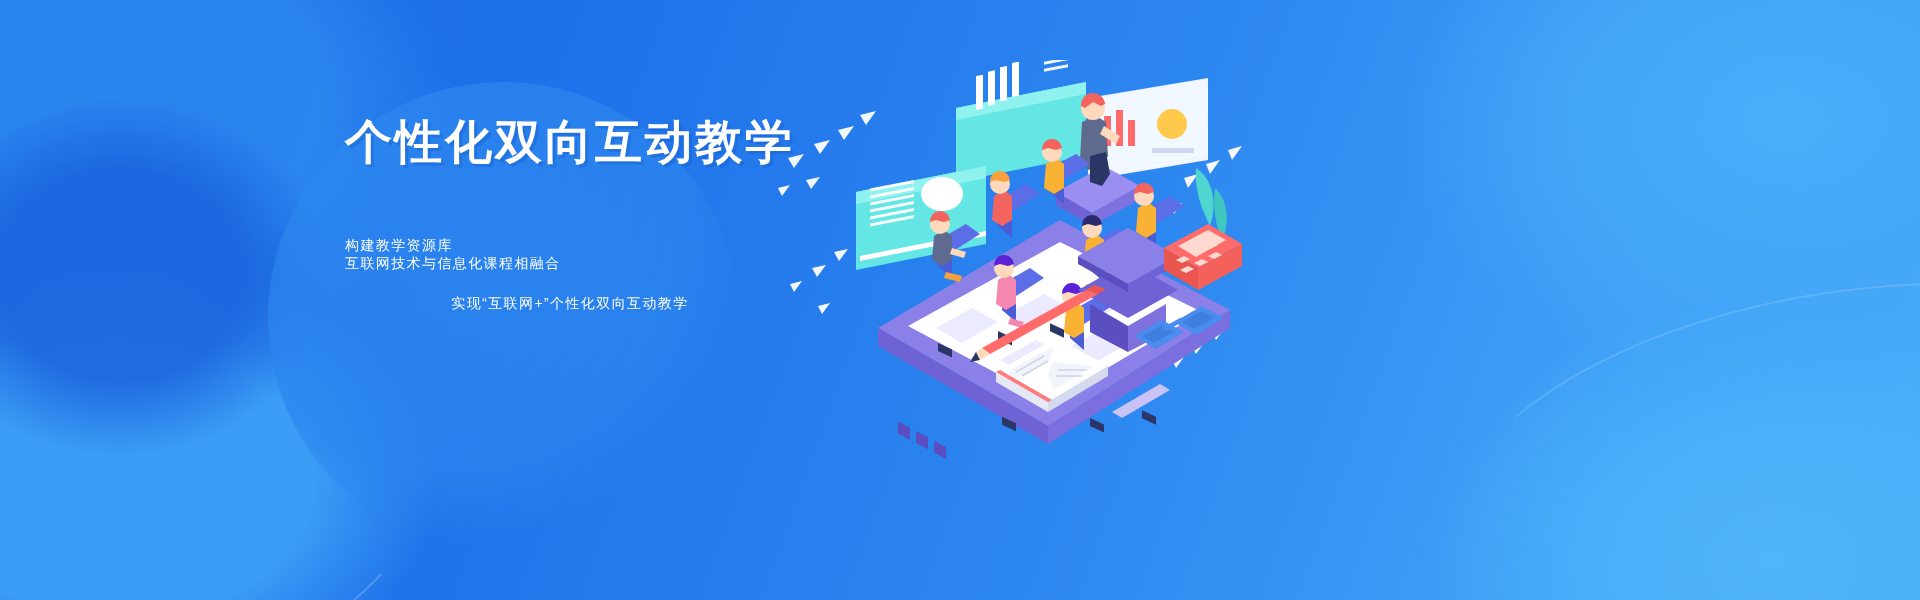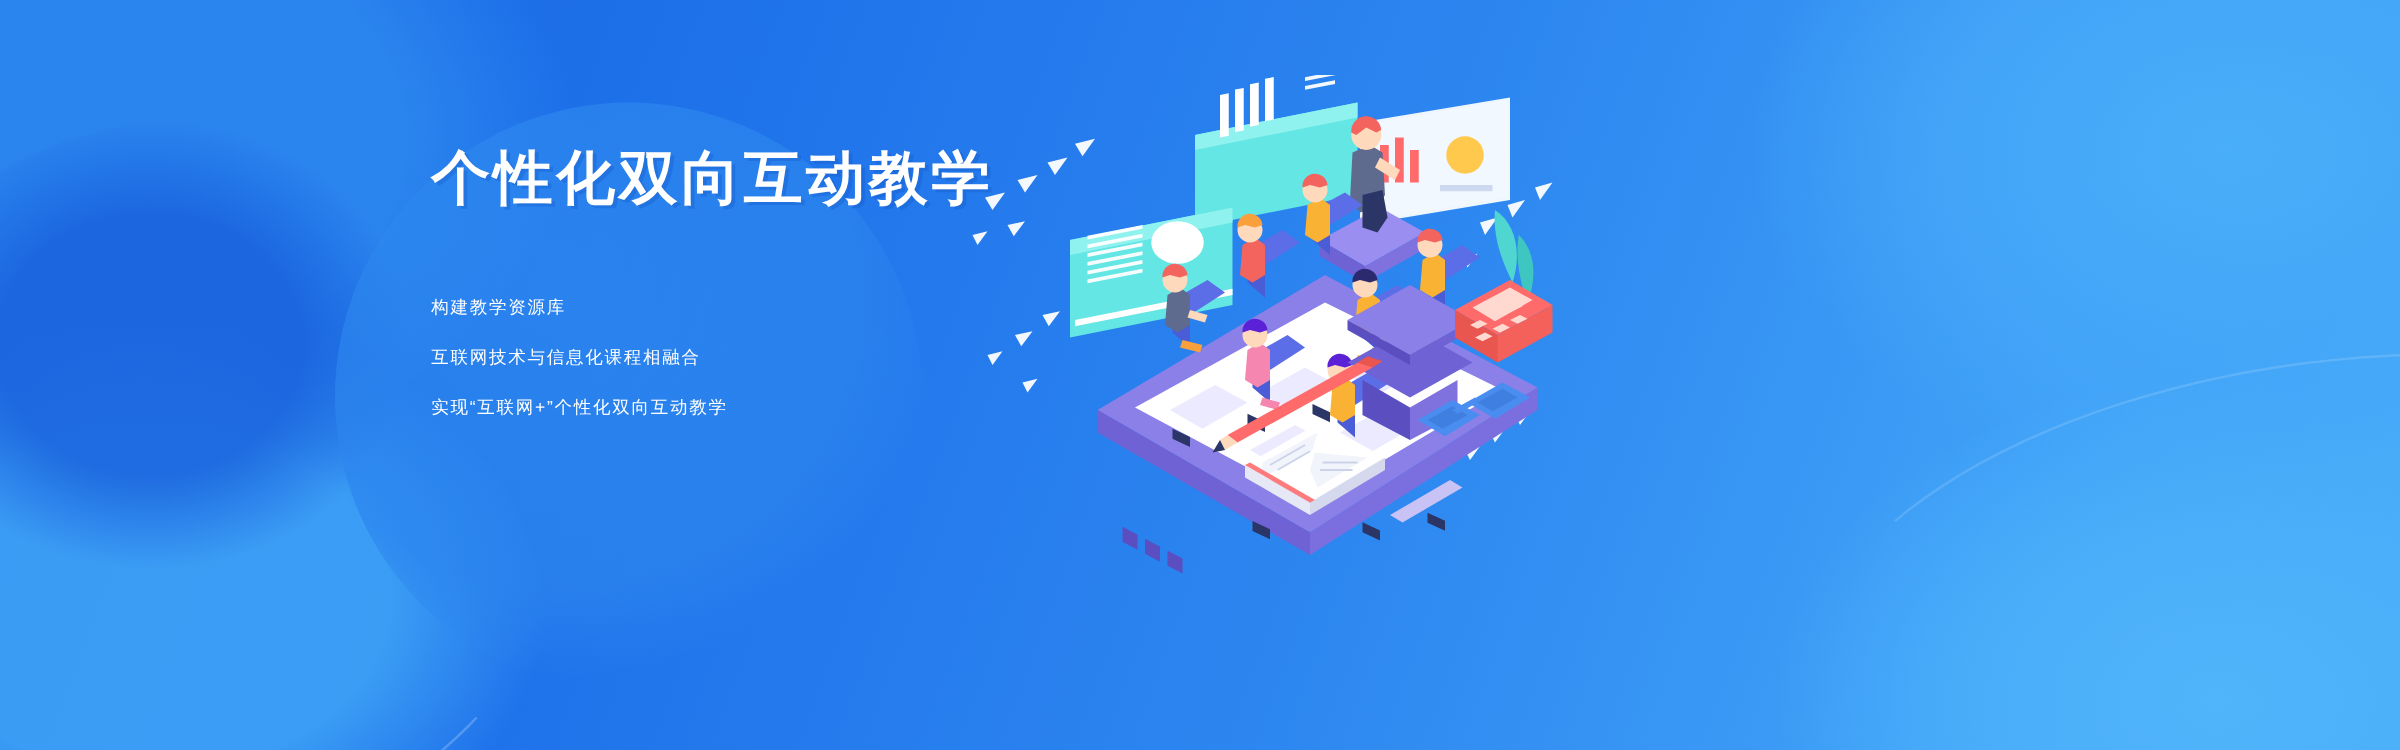--- a/index.html
+++ b/index.html
@@ -40,22 +40,22 @@
   .text-block{position:absolute;left:345px;top:118px;}
   .title{
     font-size:47px;font-weight:bold;color:#ffffff;letter-spacing:3px;line-height:1;
     text-shadow:3px 3px 0 rgba(20,90,200,.35);margin:0;white-space:nowrap;
   }
   .sub-list{margin:0;padding:0;list-style:none;}
   .sub-line{
     color:#ffffff;font-size:14px;letter-spacing:1.4px;white-space:nowrap;font-weight:400;
   }
   .sl1{margin-top:72px;}
-  .sl2{margin-top:22px;}
-  .sl3{margin-top:22px;}
+  .sl2{}
+  .sl3{margin-top:22px;text-align:center;}
 
   
   .illu{position:absolute;left:760px;top:60px;width:540px;height:400px;}
   .illu svg{display:block;}
 </style>
 </head>
 <body>
 
 <div id="banner">
 

